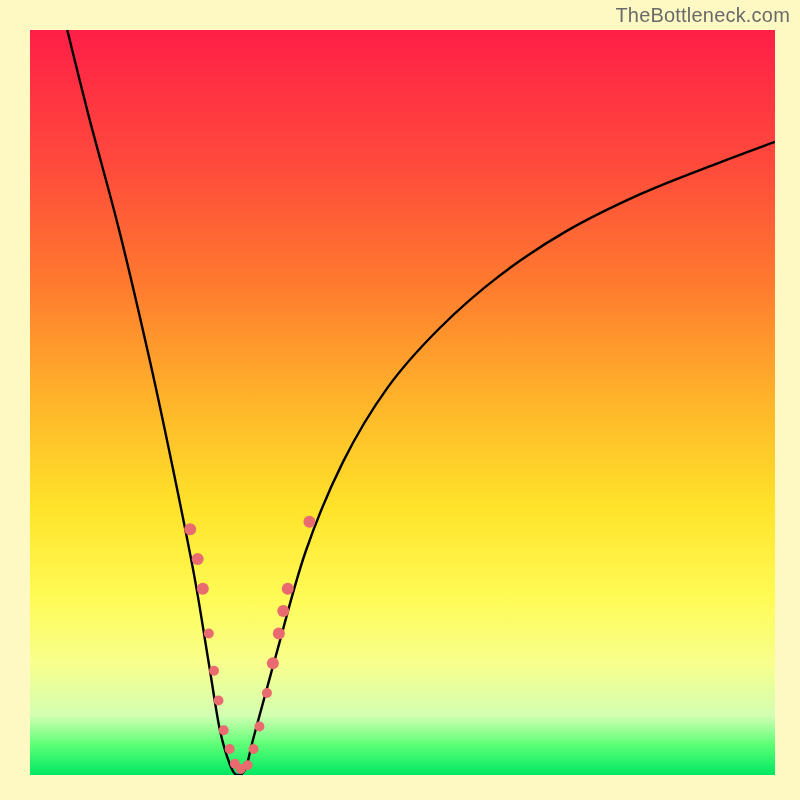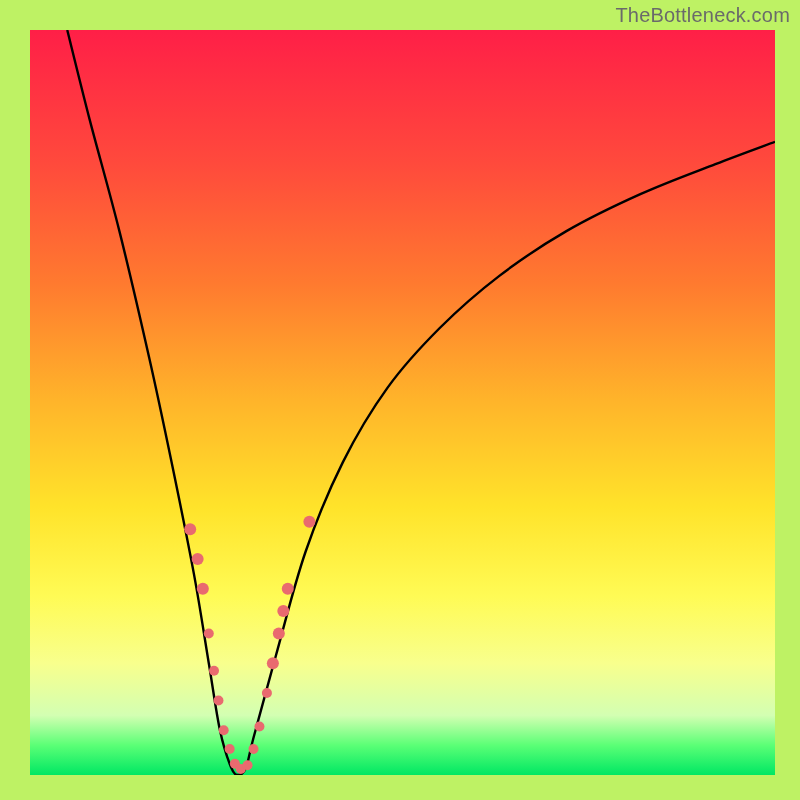--- a/index.html
+++ b/index.html
@@ -8,21 +8,21 @@
     width: 800px;
     height: 800px;
     overflow: hidden;
     background: #000;
     font-family: Arial, Helvetica, sans-serif;
   }
   .frame {
     position: absolute;
     left: 0; top: 0;
     width: 800px; height: 800px;
-    background: #bef264;
+    background: #fef9c3;
   }
   .plot {
     position: absolute;
     left: 30px;
     top: 30px;
     width: 745px;
     height: 745px;
     background: linear-gradient(to bottom,
       #ff1f47 0%,
       #ff4a3c 18%,

